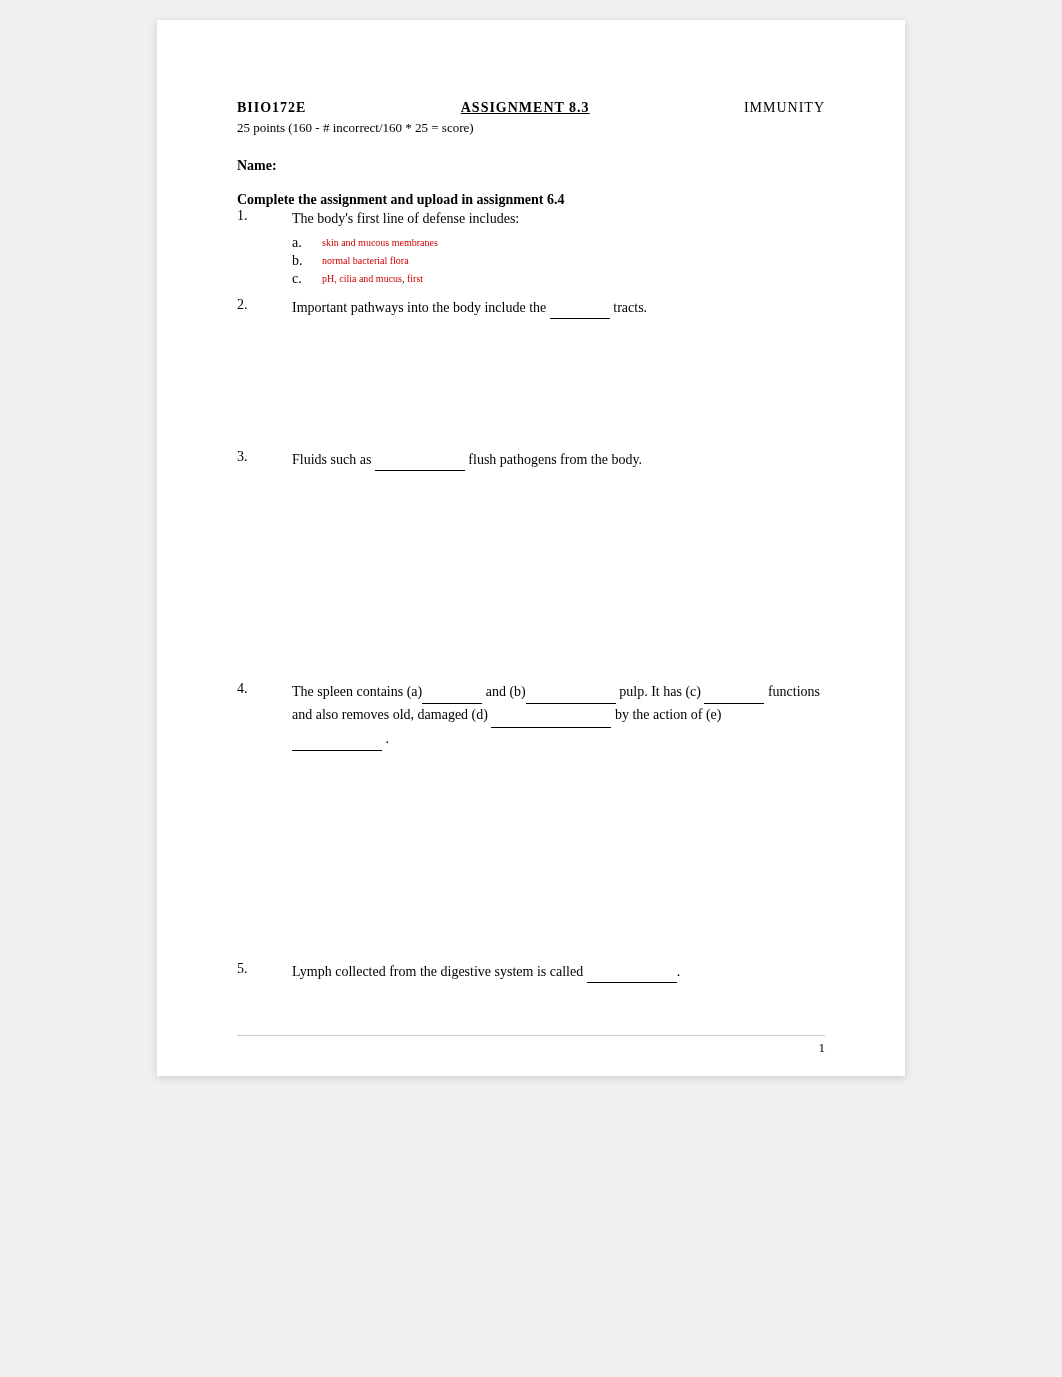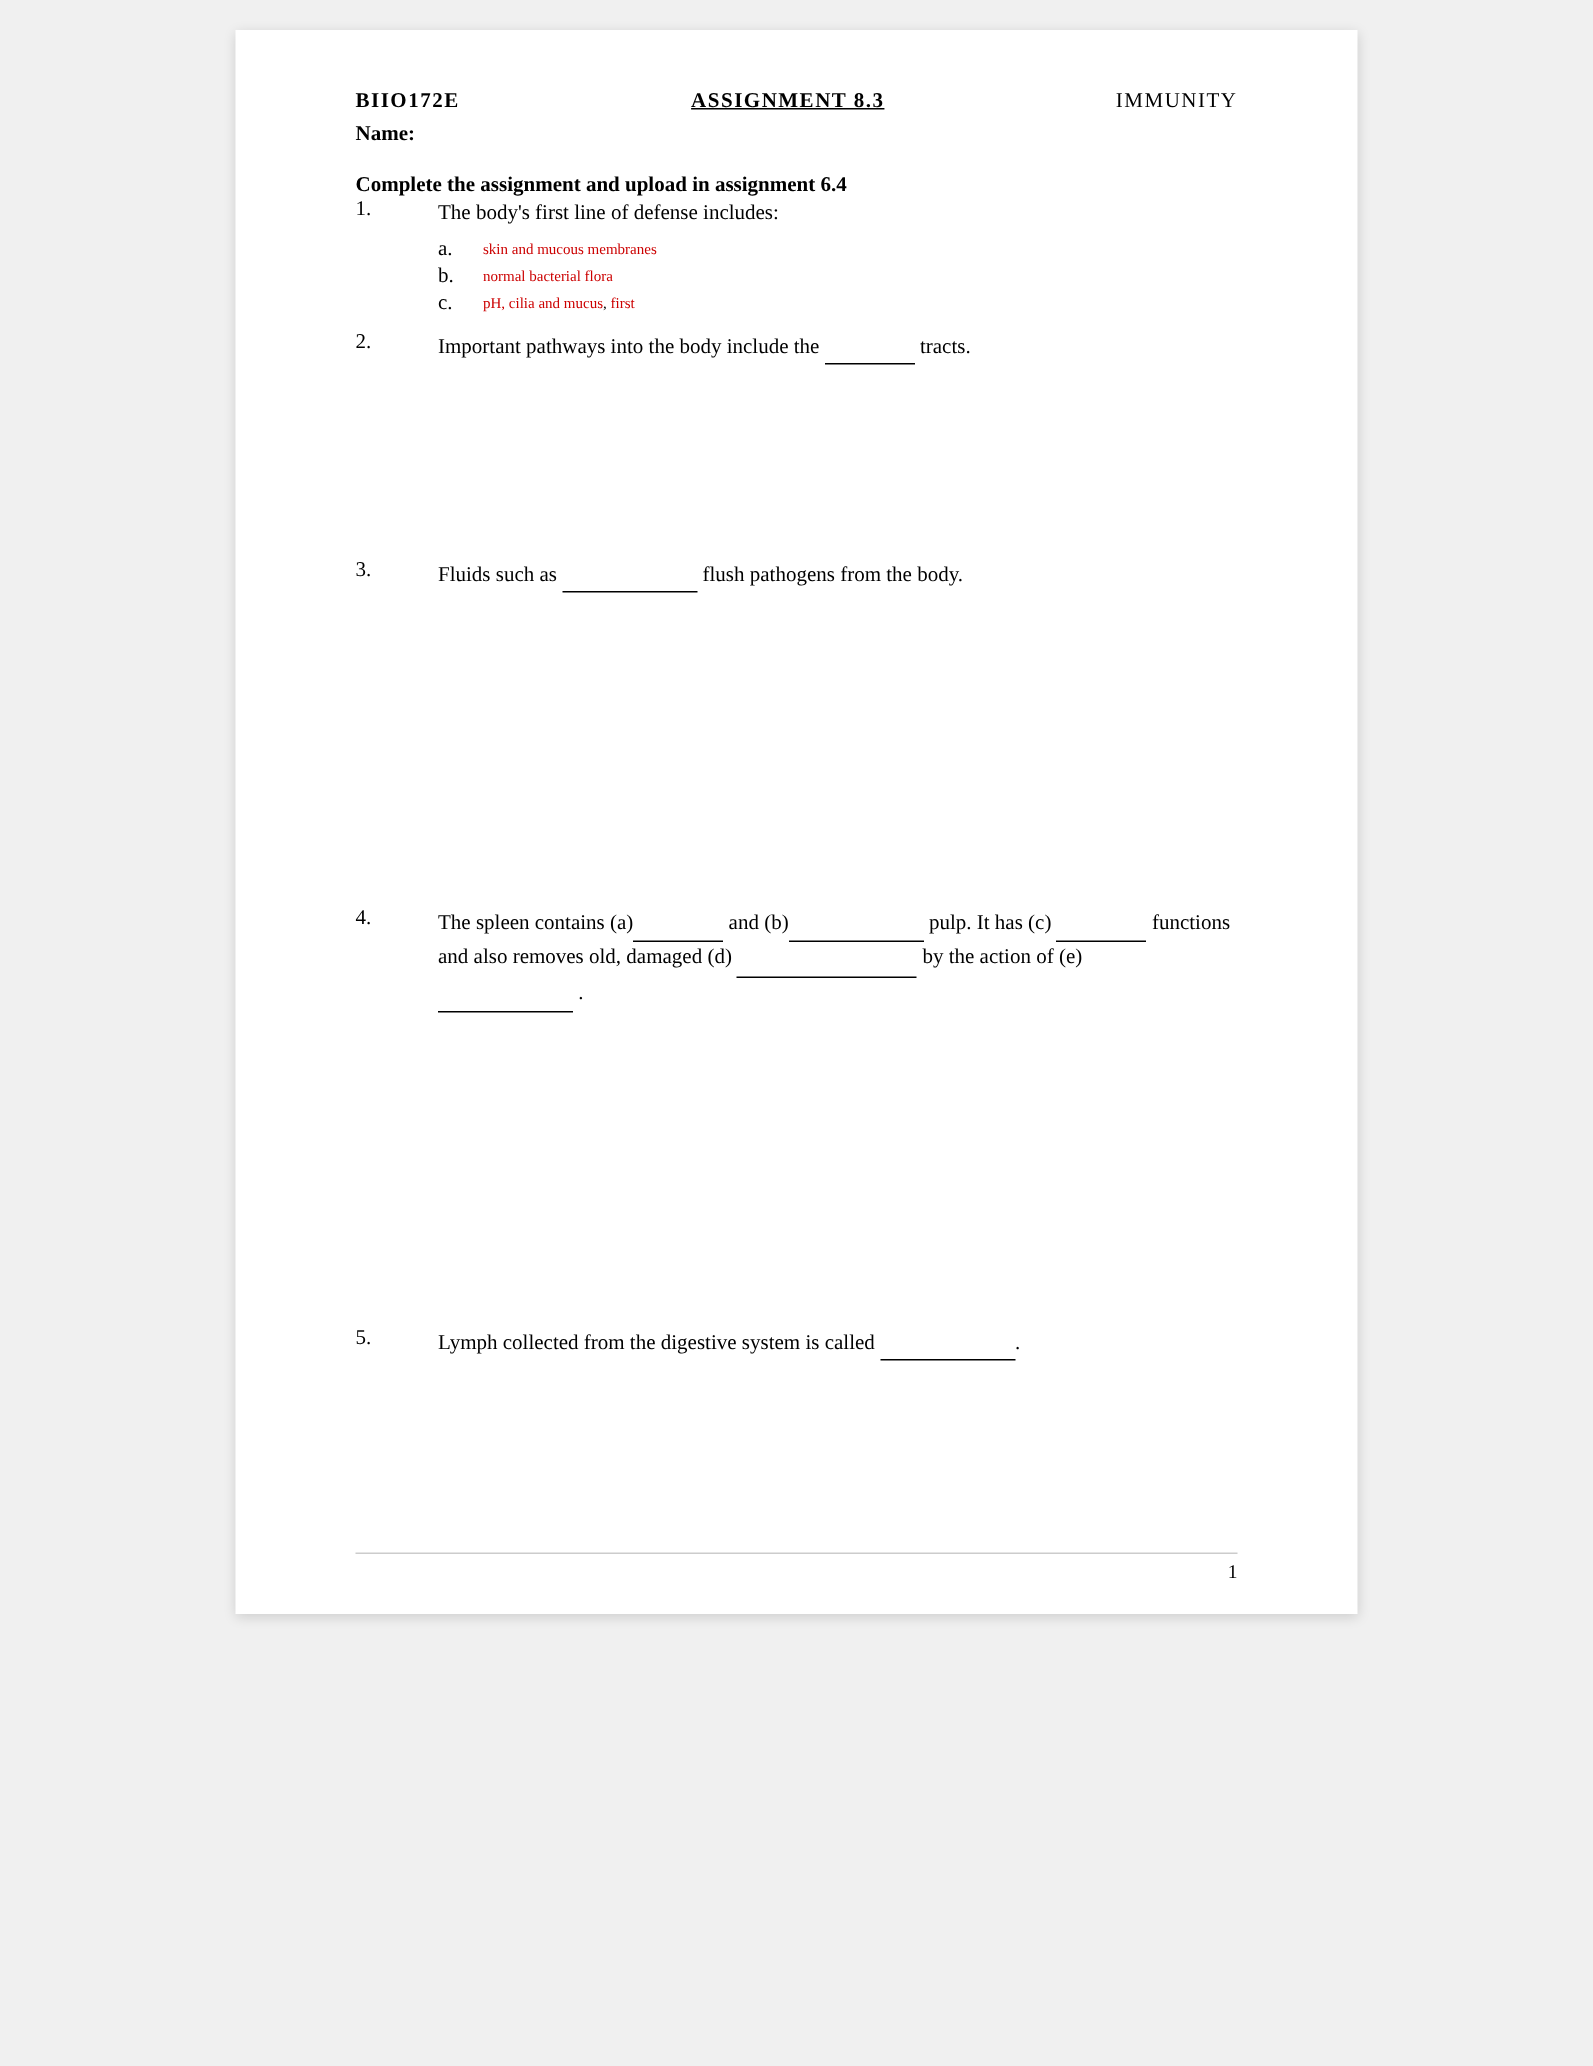--- a/index.html
+++ b/index.html
@@ -15,21 +15,21 @@
       align-items: flex-start;
       min-height: 100vh;
       padding: 20px;
       font-family: 'Times New Roman', Times, serif;
     }
 
     .page {
       background: #ffffff;
       width: 748px;
       min-height: 1056px;
-      padding: 40px 80px 60px 80px;
+      padding: 80px 80px 60px 80px;
       box-shadow: 0 2px 8px rgba(0,0,0,0.15);
       position: relative;
     }
 
     .header-line {
       display: flex;
       justify-content: space-between;
       align-items: baseline;
       margin-bottom: 4px;
     }
@@ -180,20 +180,21 @@
 </head>
 <body>
 
 <div class="page">
 
   <div class="header-line">
     <span class="header-course">BIIO172E</span>
     <span class="header-assignment">ASSIGNMENT 8.3</span>
     <span class="header-topic">IMMUNITY</span>
   </div>
+  <div class="points-line">25 points (160 - # incorrect/160 * 25 = score)</div>
 
   <div class="name-section">
     <span class="name-label">Name:</span>
   </div>
 
   <div class="instructions">Complete the assignment and upload in assignment 6.4</div>
 
 
   <div class="question-block">
     <div class="question-row">

